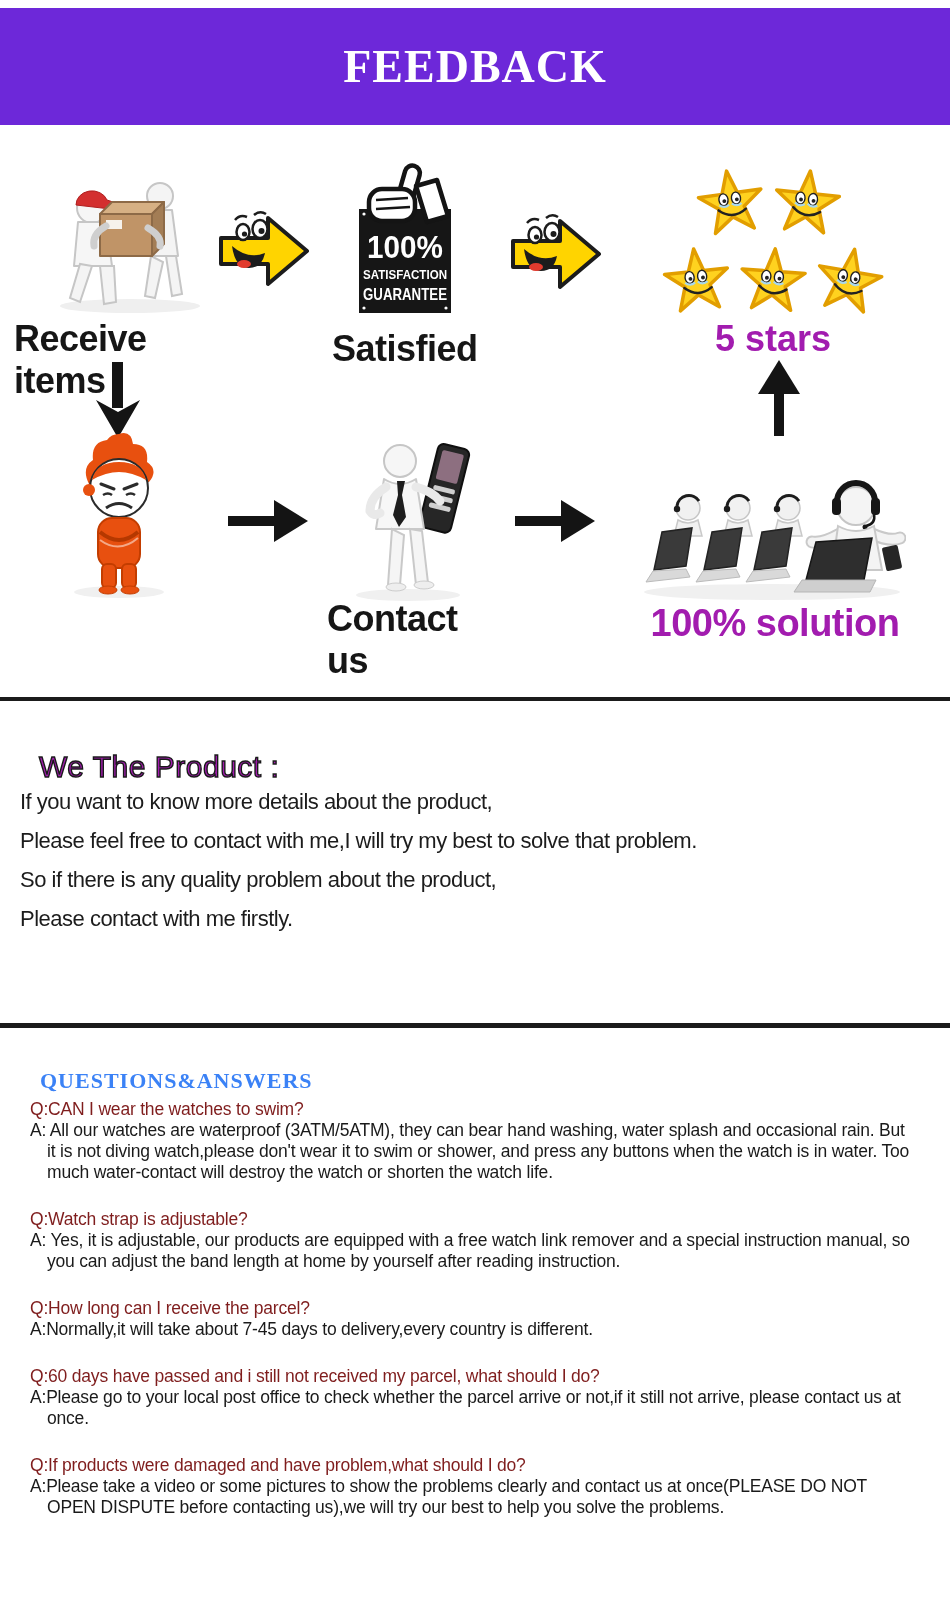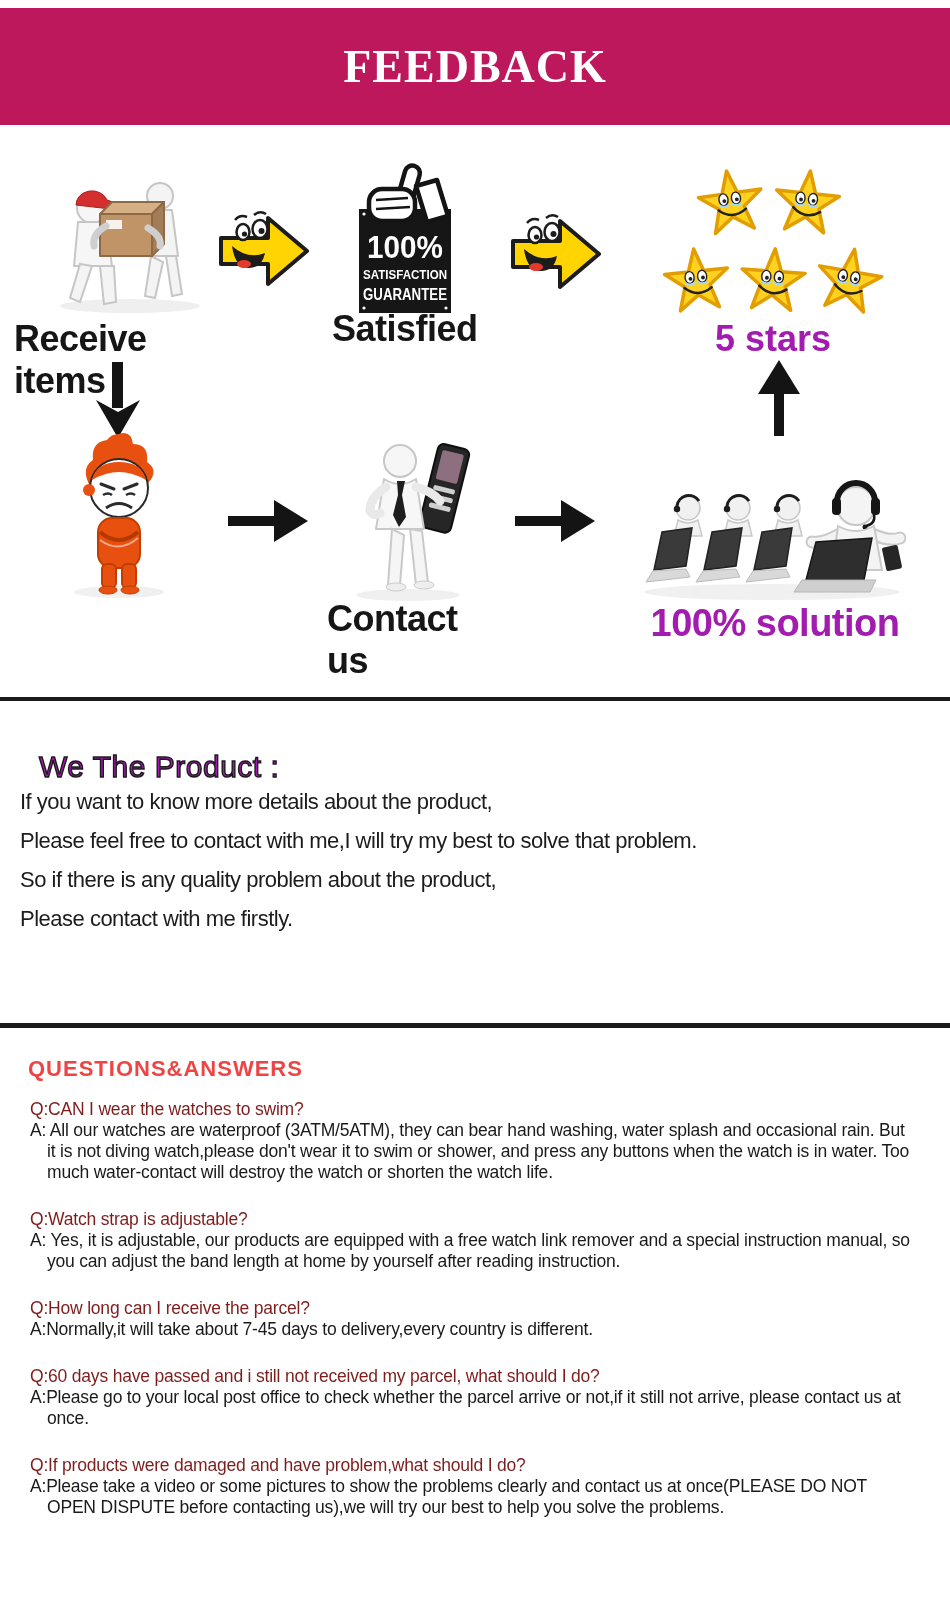--- a/index.html
+++ b/index.html
@@ -1,43 +1,43 @@
 <!DOCTYPE html>
 <html><head>
 <meta charset="utf-8">
 <style>
   html,body{margin:0;padding:0;background:#fff;}
   .page{position:relative;width:950px;height:1600px;background:#fff;overflow:hidden;
         font-family:"Liberation Sans",sans-serif;color:#141414;}
   svg text{font-family:"Liberation Sans",sans-serif;}
 
   
-  .header{position:absolute;left:0;top:8px;width:950px;height:117px;background:#be185d;}
+  .header{position:absolute;left:0;top:8px;width:950px;height:117px;background:#6d28d9;}
   .header h1{margin:0;height:117px;line-height:117px;text-align:center;color:#fff;
              font-family:"Liberation Serif",serif;font-weight:bold;font-size:46px;letter-spacing:1px;}
 
   
   .abs{position:absolute;}
   .flow-label{font-weight:bold;font-size:36px;text-align:left;color:#161616;letter-spacing:-0.5px;}
   .accent{color:#a21caf;}
   .stars-label{font-weight:bold;font-size:36px;text-align:center;}
   .solution-label{font-weight:bold;font-size:38px;text-align:center;letter-spacing:-0.5px;}
 
   
   .divider{position:absolute;left:0;width:950px;background:#1b1b1b;}
 
   
   .product-heading{position:absolute;left:22px;top:733px;margin:17px;font-size:30px;font-weight:normal;
                    color:#a21caf;-webkit-text-stroke:1.4px #191919;letter-spacing:0.5px;}
   .product-paragraphs{position:absolute;left:20px;top:790px;width:915px;}
   .product-paragraphs p{margin:0 0 15px 0;font-size:22px;line-height:24px;letter-spacing:-0.5px;color:#1c1c1c;}
 
   
-  .qa-heading{position:absolute;left:28px;top:1056px;margin:0;font-family:Liberation Sans, sans-serif;
-              font-weight:bold;font-size:22px;letter-spacing:1px;color:#ef4444;}
+  .qa-heading{position:absolute;left:28px;top:1056px;margin:12px;font-family:Liberation Serif, serif;
+              font-weight:bold;font-size:22px;letter-spacing:1px;color:#3b82f6;}
   .qa-list{position:absolute;left:30px;top:1099px;width:885px;}
   .qa-item{margin:0 0 26px 0;}
   .qa-q{font-size:17.5px;line-height:21px;color:#7f1d1d;letter-spacing:-0.2px;}
   .qa-a{font-size:17.5px;line-height:21px;color:#1a1a1a;letter-spacing:-0.2px;
         padding-left:17px;text-indent:-17px;}
 </style>
 </head>
 <body>
 
 <div class="page">
@@ -166,21 +166,21 @@
         <circle cx="41" cy="46" r="2.8" fill="#222"></circle>
           <circle cx="59" cy="46" r="2.8" fill="#222"></circle>
         <path d="M33,51 q7,6 14,1" stroke="#a8d8ee" stroke-width="3" fill="none"></path>
         <path d="M51,51 q7,6 14,1" stroke="#a8d8ee" stroke-width="3" fill="none"></path>
         <path d="M31,58 q19,17 39,3" stroke="#222" stroke-width="3.5" fill="none" stroke-linecap="round"></path>
       </g>
     </svg>
   </div>
 
   <div class="abs flow-label" style="left:14px;top:318px;width:215px">Receive items</div>
-  <div class="abs flow-label" style="left:332px;top:308px;width:160px">Satisfied</div>
+  <div class="abs flow-label" style="left:332px;top:328px;width:160px">Satisfied</div>
   <div class="abs stars-label accent" style="left:653px;top:318px;width:240px">5 stars</div>
 
   <svg class="abs" style="left:95px;top:362px;width:46px;height:76px" viewBox="0 0 46 76">
     <rect x="17" y="0" width="11" height="46" fill="#141414"></rect>
     <path d="M23,76 L1,38 L23,50 L45,38 Z" fill="#141414"></path>
   </svg>
   <svg class="abs" style="left:756px;top:360px;width:46px;height:76px" viewBox="0 0 46 76">
     <rect x="18" y="30" width="10" height="46" fill="#141414"></rect>
     <polygon points="23,0 2,34 44,34" fill="#141414"></polygon>
   </svg>

